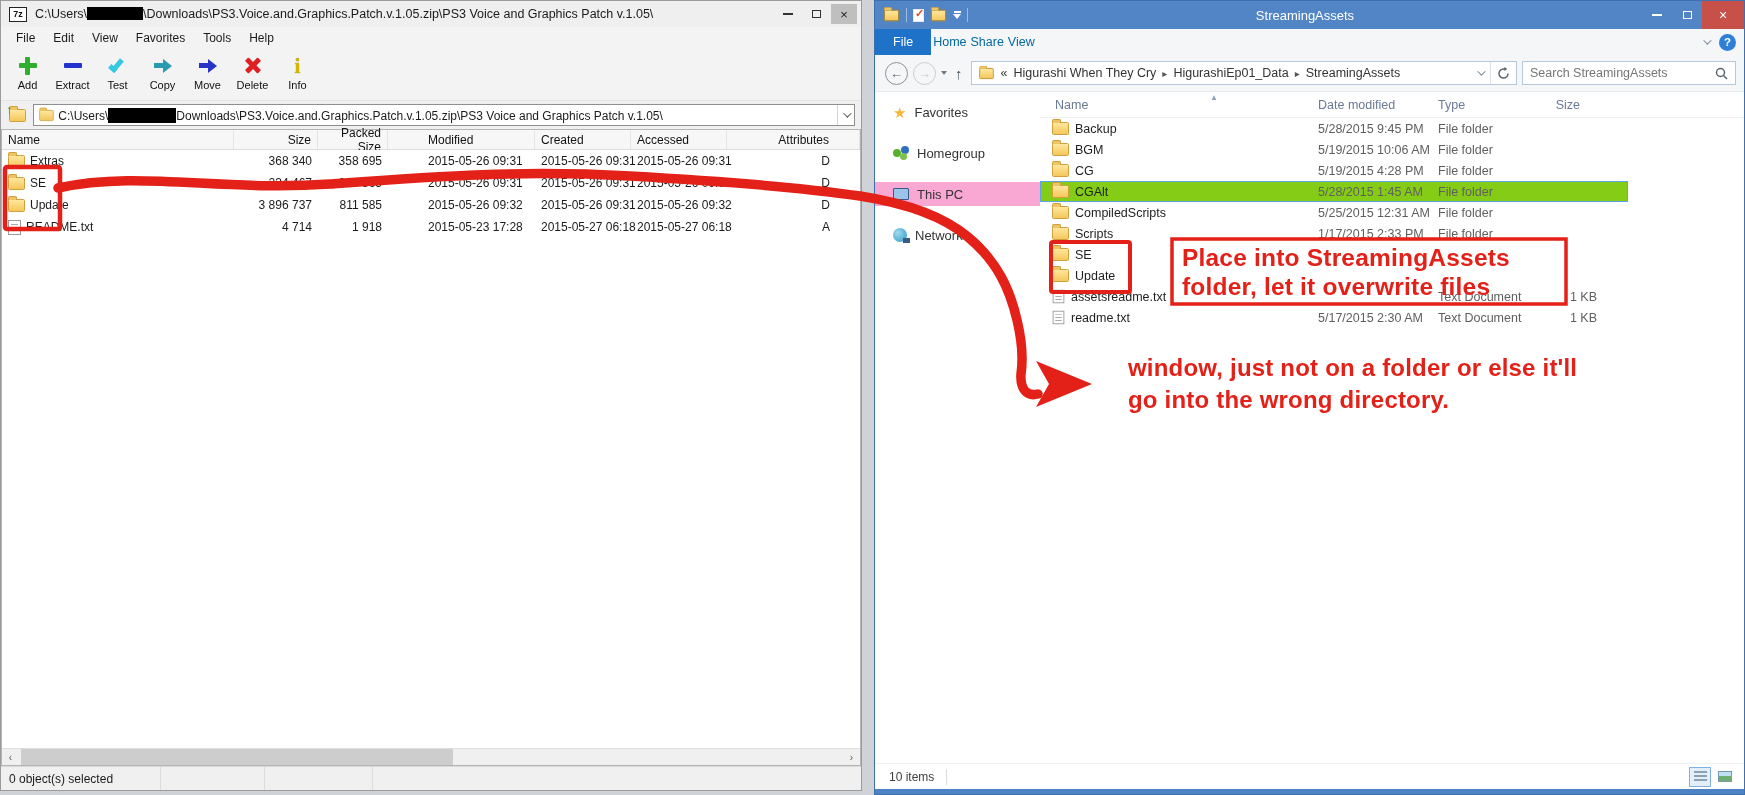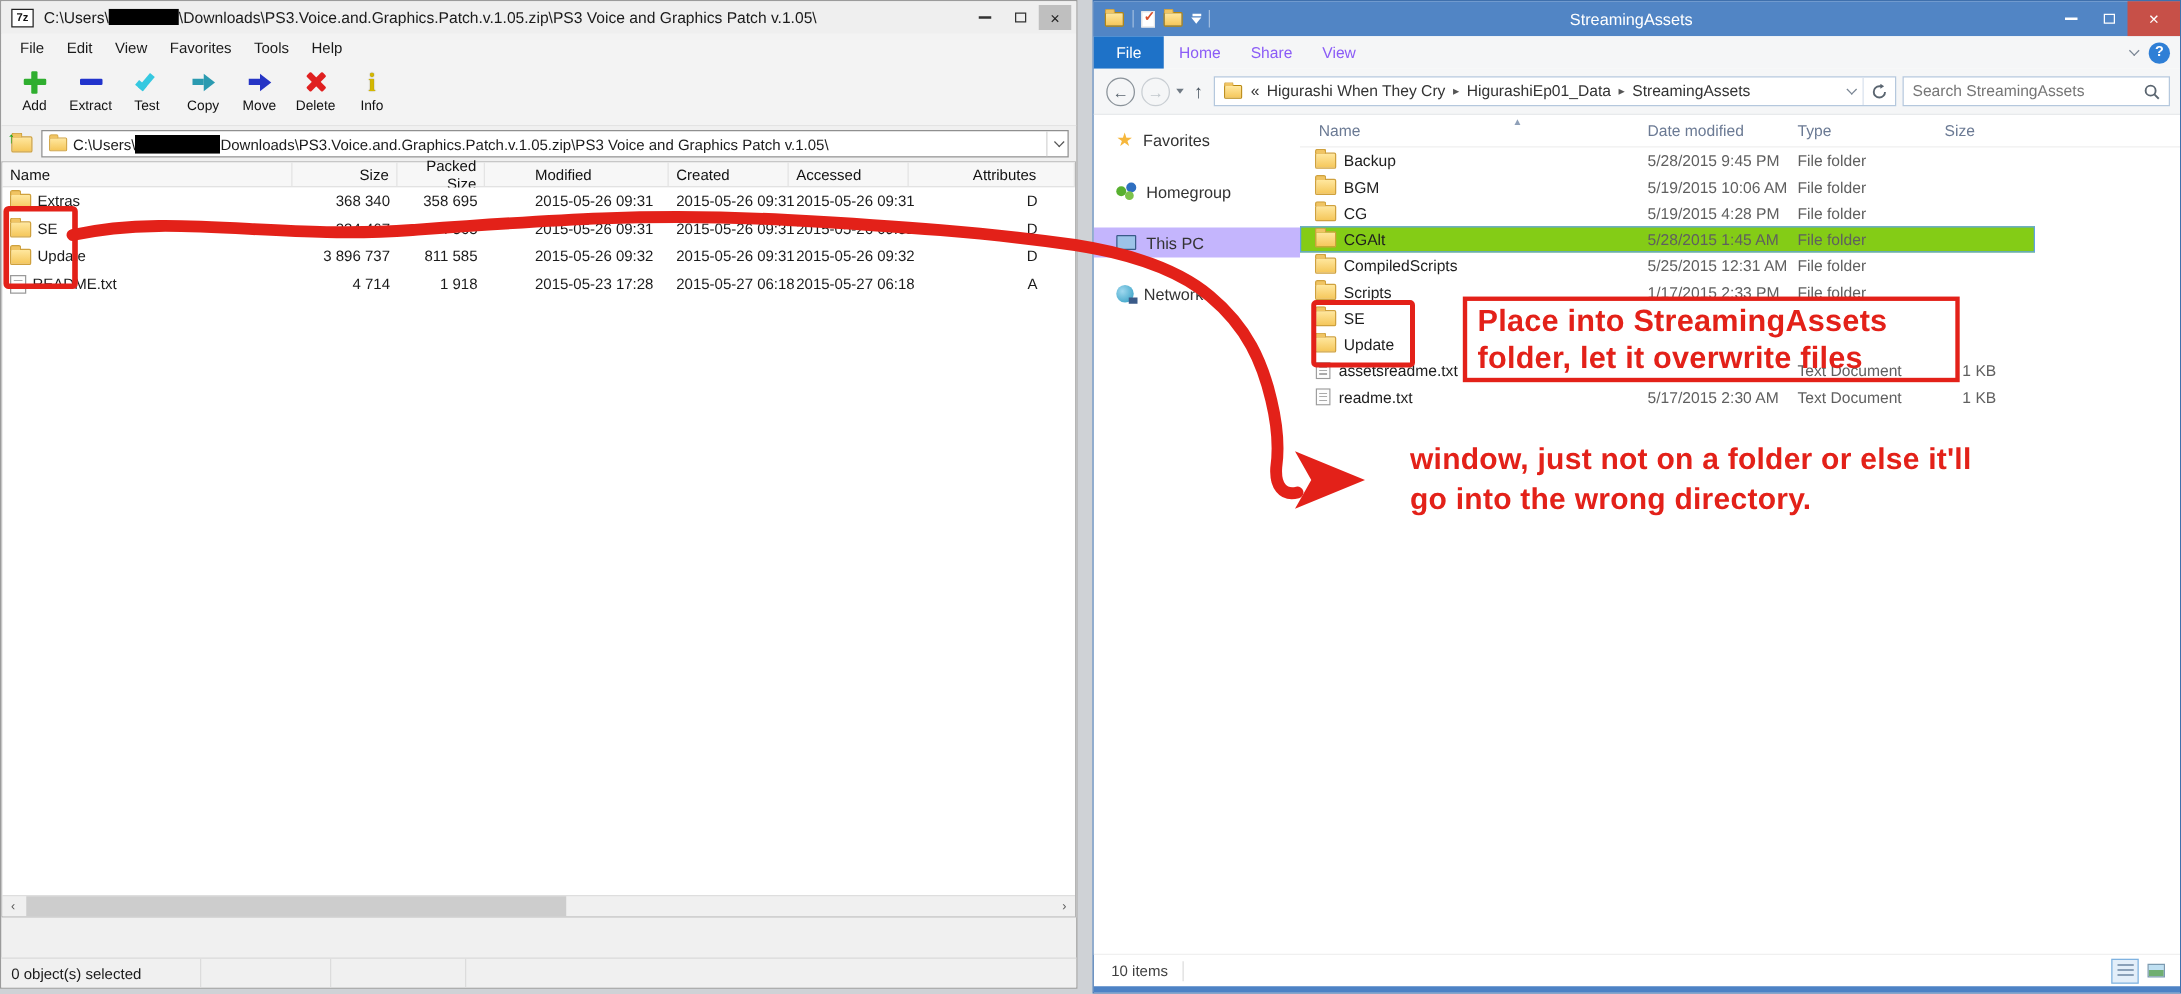--- a/index.html
+++ b/index.html
@@ -65,21 +65,21 @@
   .fold { width:17px; height:13px; position:relative; background:linear-gradient(#ffe79e,#f5c75b); border:1px solid #cfa13d; border-radius:1.5px; flex:0 0 auto; }
   .fold::before { content:""; position:absolute; left:-1px; top:-4px; width:7px; height:3px; background:#f0c463; border:1px solid #cfa13d; border-bottom:none; border-radius:2px 2px 0 0; }
   .doc { width:13px; height:15px; background:#fdfdfd; border:1px solid #9a9a9a; position:relative; flex:0 0 auto; }
   .doc::before { content:""; position:absolute; left:2px; top:3px; right:2px; height:8px;
                  background:repeating-linear-gradient(#aaa 0 1px, transparent 1px 3px); }
   .namecell { display:flex; align-items:center; gap:5px; }
   .zhscroll { height:17px; background:#f0f0f0; border-top:1px solid #dedede; display:flex; align-items:center; }
   .sarrow { width:17px; text-align:center; color:#5a5a5a; font-size:10px; line-height:17px; }
   .strack { flex:1; height:100%; position:relative; }
   .sthumb { position:absolute; left:2px; top:0; width:432px; height:100%; background:#cdcdcd; }
-  .zstatus { height:24px; background:#f0f0f0; border-top:1px solid #d9d9d9; display:flex; align-items:center; font-size:12px;margin-top:32px; }
+  .zstatus { height:24px; background:#f0f0f0; border-top:1px solid #d9d9d9; display:flex; align-items:center; font-size:12px; }
   .zstatus .cell { height:100%; display:flex; align-items:center; padding:0 8px; border-right:1px solid #dcdcdc; }
   .zstatus .c1 { width:160px; } .zstatus .c2 { width:104px; } .zstatus .c3 { width:108px; }
 
   
   .xwin { position:absolute; left:874px; top:0; width:871px; height:795px; border:1px solid #3f70ad;
           background:#fff; display:flex; flex-direction:column; }
   .xtitle { height:28px; background:#5185c5; display:flex; align-items:center; color:#fff; padding:0 0 0 8px; }
   .qat { display:flex; align-items:center; gap:6px; }
   .qsep { width:1px; height:14px; background:rgba(255,255,255,.45); }
   .fold.w { border-color:#b8860b; }
@@ -88,21 +88,21 @@
   .qcust { display:flex; flex-direction:column; align-items:center; gap:1px; }
   .qcust .bar { width:7px; height:1.5px; background:#fff; }
   .tri-down { width:0; height:0; border-left:4px solid transparent; border-right:4px solid transparent; border-top:5px solid #fff; }
   .xtitletext { flex:1; text-align:center; font-size:13px; }
   .xbtns { display:flex; align-items:center; height:100%; }
   .xbtn { width:30px; height:100%; display:flex; align-items:center; justify-content:center; }
   .xbtn .minbar { width:10px; height:2px; background:#fff; }
   .xbtn .maxbox { width:9px; height:8px; border:1.5px solid #fff; }
   .xclose { width:42px; background:#c75048; color:#fff; font-size:14px; }
   .xtabs { height:26px; background:#f5f6f7; display:flex; align-items:stretch; font-size:12.5px; }
-  .xtab { padding:0 12px; display:flex; align-items:center; color:#8b5cf6; }
+  .xtab { padding:0 2px; display:flex; align-items:center; color:#0369a1; }
   .xtab.file { background:#1e72c8; color:#fff; padding:0 18px; }
   .xtabs .right { margin-left:auto; display:flex; align-items:center; gap:10px; padding-right:8px; }
   .chev.lite { border-color:#7a8694; }
   .helpbtn { width:17px; height:17px; border-radius:50%; background:#2f7fd6; color:#fff; font-size:11.5px; font-weight:bold;
              display:flex; align-items:center; justify-content:center; }
   .xaddr { height:37px; background:#f5f6f7; border-bottom:1px solid #e8eaec; display:flex; align-items:center; padding:0 8px 0 10px; gap:5px; }
   .navcirc { width:23px; height:23px; border-radius:50%; border:1.5px solid #8a9299; color:#5c6670; font-size:13px;
              display:flex; align-items:center; justify-content:center; }
   .navcirc.dis { border-color:#c9ced3; color:#c2c8cd; }
   .tri-sm { width:0; height:0; border-left:3.5px solid transparent; border-right:3.5px solid transparent; border-top:4.5px solid #707a84; }
@@ -111,21 +111,21 @@
   .crumbbox { flex:1; display:flex; align-items:center; gap:6px; padding:0 6px; font-size:12.5px; color:#333; white-space:nowrap; overflow:hidden; }
   .crumbsep { color:#555; font-size:10px; }
   .addrdrop { width:20px; display:flex; justify-content:center; }
   .refresh { width:26px; height:100%; border-left:1px solid #d9e2ee; display:flex; align-items:center; justify-content:center; }
   .searchbox { width:214px; height:24px; border:1px solid #b5c8dd; background:#fff; display:flex; align-items:center;
                padding:0 7px; font-size:12.5px; color:#767676; }
   .searchbox .ph { flex:1; white-space:nowrap; overflow:hidden; }
   .xmain { flex:1; display:flex; background:#fff; overflow:hidden; }
   .sidebar { width:165px; padding-top:8px; flex:0 0 auto; }
   .sbitem { height:24px; display:flex; align-items:center; gap:8px; padding-left:18px; font-size:13px; color:#333; margin-bottom:17px; }
-  .sbitem.active { background:#c4b5fd;text-align:right; }
+  .sbitem.active { background:#f9a8d4;text-align:right; }
   .star { color:#f6b73c; font-size:15px; line-height:15px; }
   .hg { position:relative; width:16px; height:14px; }
   .hg i { position:absolute; border-radius:50%; display:block; }
   .hg .a { width:8px; height:8px; background:#58b030; left:0; top:3px; }
   .hg .b { width:8px; height:8px; background:#2f6fc0; right:0; top:0; }
   .hg .c { width:7px; height:7px; background:#7cc24a; right:2px; bottom:0; }
   .pc { width:16px; height:12px; border:1.5px solid #3a5a88; background:#9cc3e8; border-radius:1px; position:relative; }
   .pc::after { content:""; position:absolute; left:4px; bottom:-4px; width:6px; height:2.5px; background:#3a5a88; }
   .net { width:14px; height:14px; border-radius:50%; background:radial-gradient(circle at 35% 35%, #9fd8ef, #2a9ac0); position:relative; }
   .net::after { content:""; position:absolute; right:-3px; bottom:-1px; width:7px; height:5px; background:#3a5a88; }

